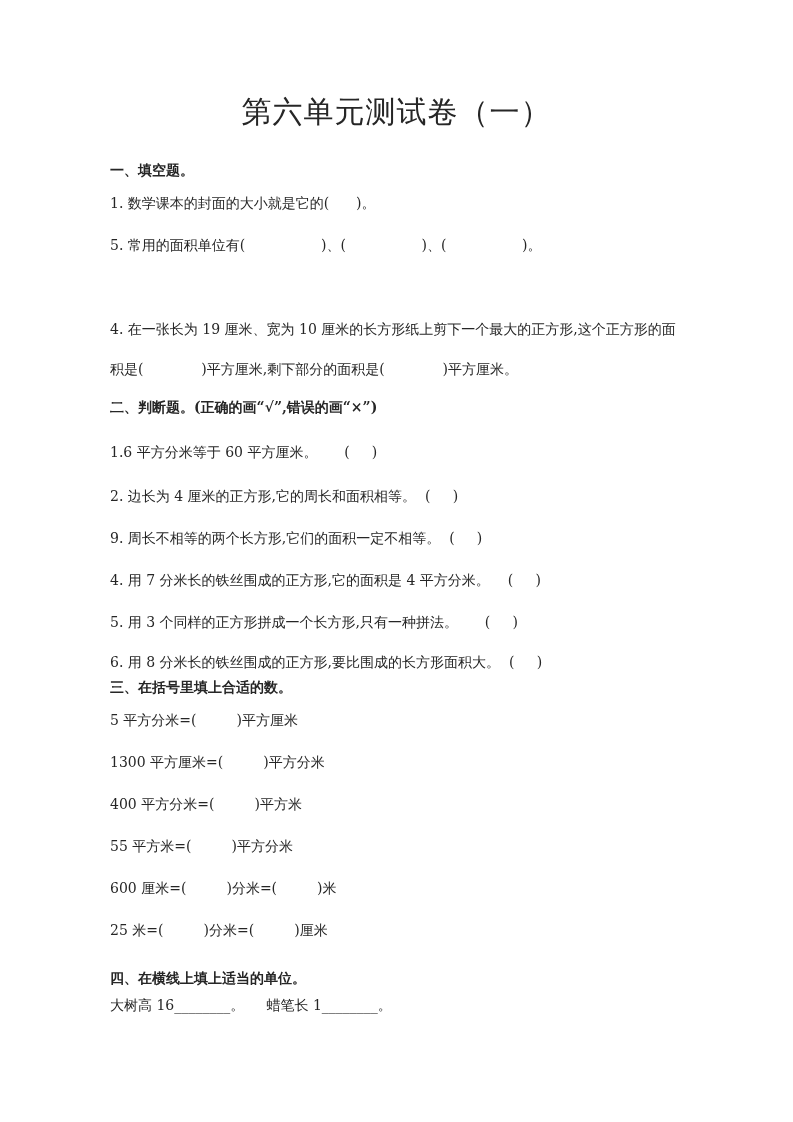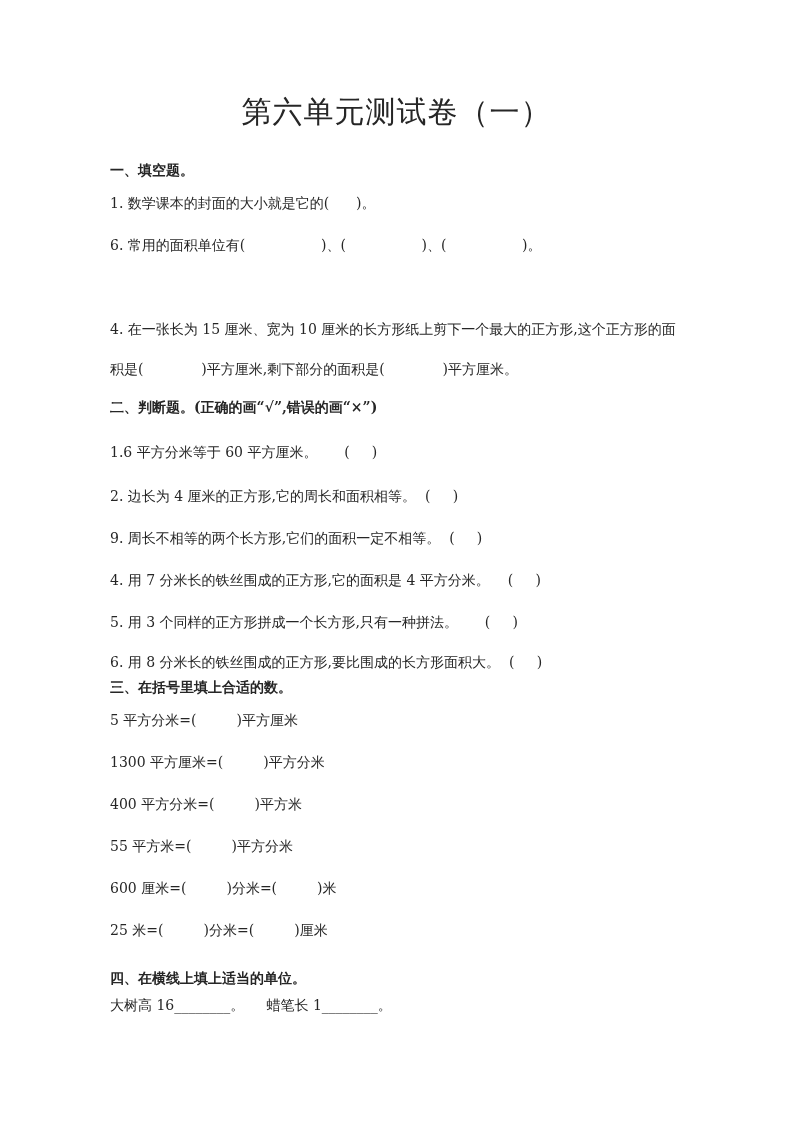--- a/index.html
+++ b/index.html
@@ -44,22 +44,22 @@
 </style>
 </head>
 <body>
 
 <div class="page">
 
   <h1 class="title">第六单元测试卷（一）</h1>
 
   <div class="line heading" style="top:158px">一、填空题。</div>
   <div class="line" style="top:191px">1. 数学课本的封面的大小就是它的(      )。</div>
-  <div class="line" style="top:233px">6. 常用的面积单位有(                 )、(                 )、(                 )。</div>
-  <div class="line" style="top:317px">4. 在一张长为 15 厘米、宽为 10 厘米的长方形纸上剪下一个最大的正方形,这个正方形的面</div>
+  <div class="line" style="top:233px">5. 常用的面积单位有(                 )、(                 )、(                 )。</div>
+  <div class="line" style="top:317px">4. 在一张长为 19 厘米、宽为 10 厘米的长方形纸上剪下一个最大的正方形,这个正方形的面</div>
   <div class="line" style="top:357px">积是(             )平方厘米,剩下部分的面积是(             )平方厘米。</div>
 
   <div class="line heading" style="top:395px">二、判断题。(正确的画“√”,错误的画“×”)</div>
   <div class="line" style="top:440px">1.6 平方分米等于 60 平方厘米。      (     )</div>
   <div class="line" style="top:484px">2. 边长为 4 厘米的正方形,它的周长和面积相等。  (     )</div>
   <div class="line" style="top:526px">9. 周长不相等的两个长方形,它们的面积一定不相等。  (     )</div>
   <div class="line" style="top:568px">4. 用 7 分米长的铁丝围成的正方形,它的面积是 4 平方分米。    (     )</div>
   <div class="line" style="top:610px">5. 用 3 个同样的正方形拼成一个长方形,只有一种拼法。      (     )</div>
   <div class="line" style="top:650px">6. 用 8 分米长的铁丝围成的正方形,要比围成的长方形面积大。  (     )</div>
 

